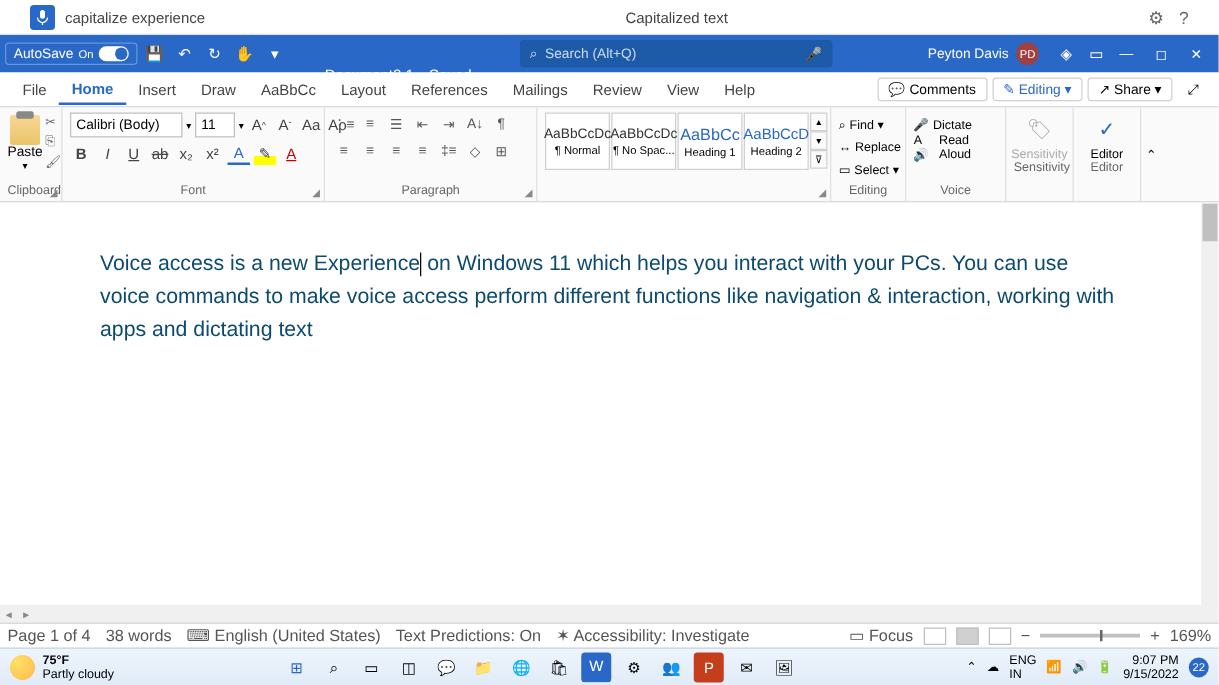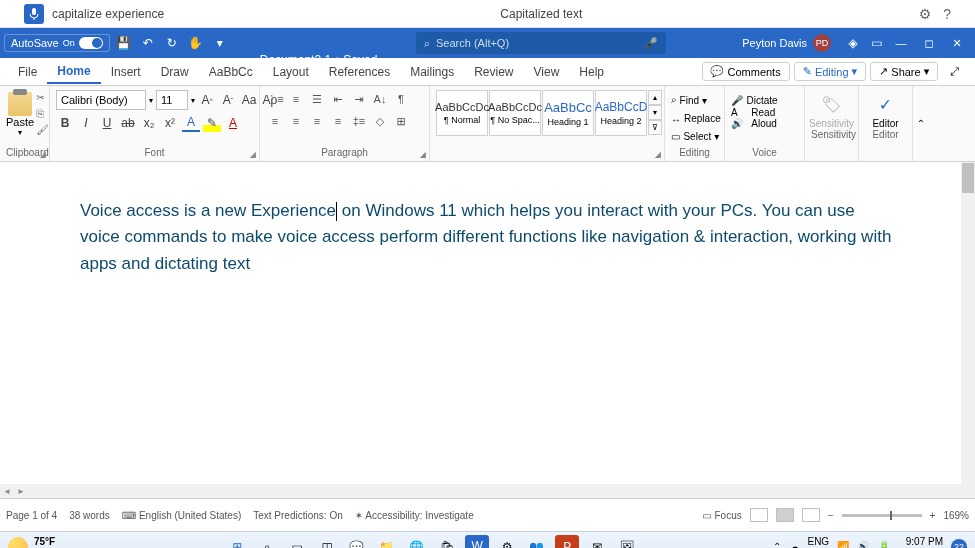--- a/index.html
+++ b/index.html
@@ -75,21 +75,21 @@
 .doc-area { height: 322px; background: #fff; position: relative; overflow: auto; }
 .scroll-v { position: absolute; right: 0; top: 0; width: 14px; height: 100%; background: #f0f0f0; }
 .scroll-v-thumb { width: 12px; height: 30px; background: #c0c0c0; margin: 1px; }
 .doc-content { padding: 36px 80px 20px 80px; font-size: 17px; line-height: 1.55; color: #0c4a6e; font-family: Calibri, sans-serif; }
 .cursor { display: inline-block; width: 0; height: 1.1em; vertical-align: text-bottom; border-left: 1px solid #000; }
 
 .scroll-h { height: 14px; background: #f0f0f0; display: flex; }
 .scroll-h::before, .scroll-h::after { content:'◄'; font-size:8px; width:14px; display:flex; align-items:center; justify-content:center; color:#888; }
 .scroll-h::after { content:'►'; }
 
-.status-bar { height: 33px; background: #fff; border-top: 1px solid #d0d0d0; display: flex; align-items: center; font-size: 10px; color: #555; padding: 0 6px; gap: 12px; }
+.status-bar { height: 20px; background: #fff; border-top: 1px solid #d0d0d0; display: flex; align-items: center; font-size: 13px; color: #555; padding: 0 6px; gap: 12px; }
 .status-bar .sb-right { margin-left: auto; display: flex; align-items: center; gap: 8px; }
 .view-btn { width: 18px; height: 14px; border: 1px solid #c0c0c0; cursor: pointer; }
 .zoom-slider { width: 80px; height: 3px; background: #c0c0c0; position: relative; }
 .zoom-slider::after { content:''; position:absolute; left:60%; top:-3px; width:2px; height:9px; background:#666; }
 
 .taskbar { height: 30px; background: linear-gradient(#eef4fc, #e0ecf8); display: flex; align-items: center; padding: 0 8px; border-top: 1px solid #c0d0e0; }
 .weather { display: flex; align-items: center; gap: 6px; }
 .weather-icon { width: 20px; height: 20px; background: radial-gradient(circle at 30% 30%, #ffe066, #ffb84d); border-radius: 50%; }
 .weather-text { font-size: 10px; line-height: 1.1; }
 .tb-center { flex: 1; display: flex; justify-content: center; gap: 6px; }

